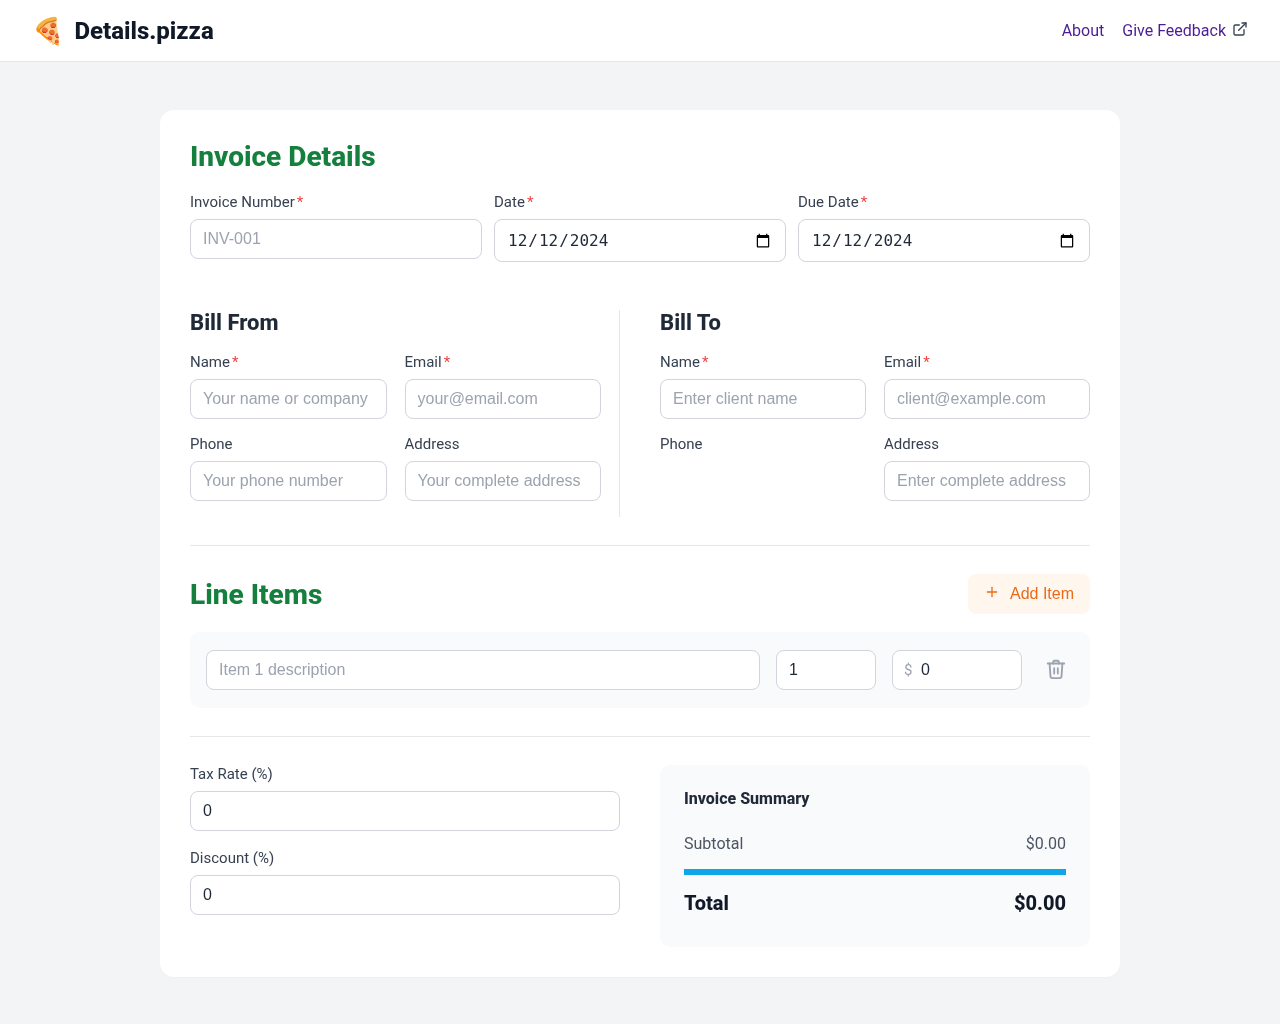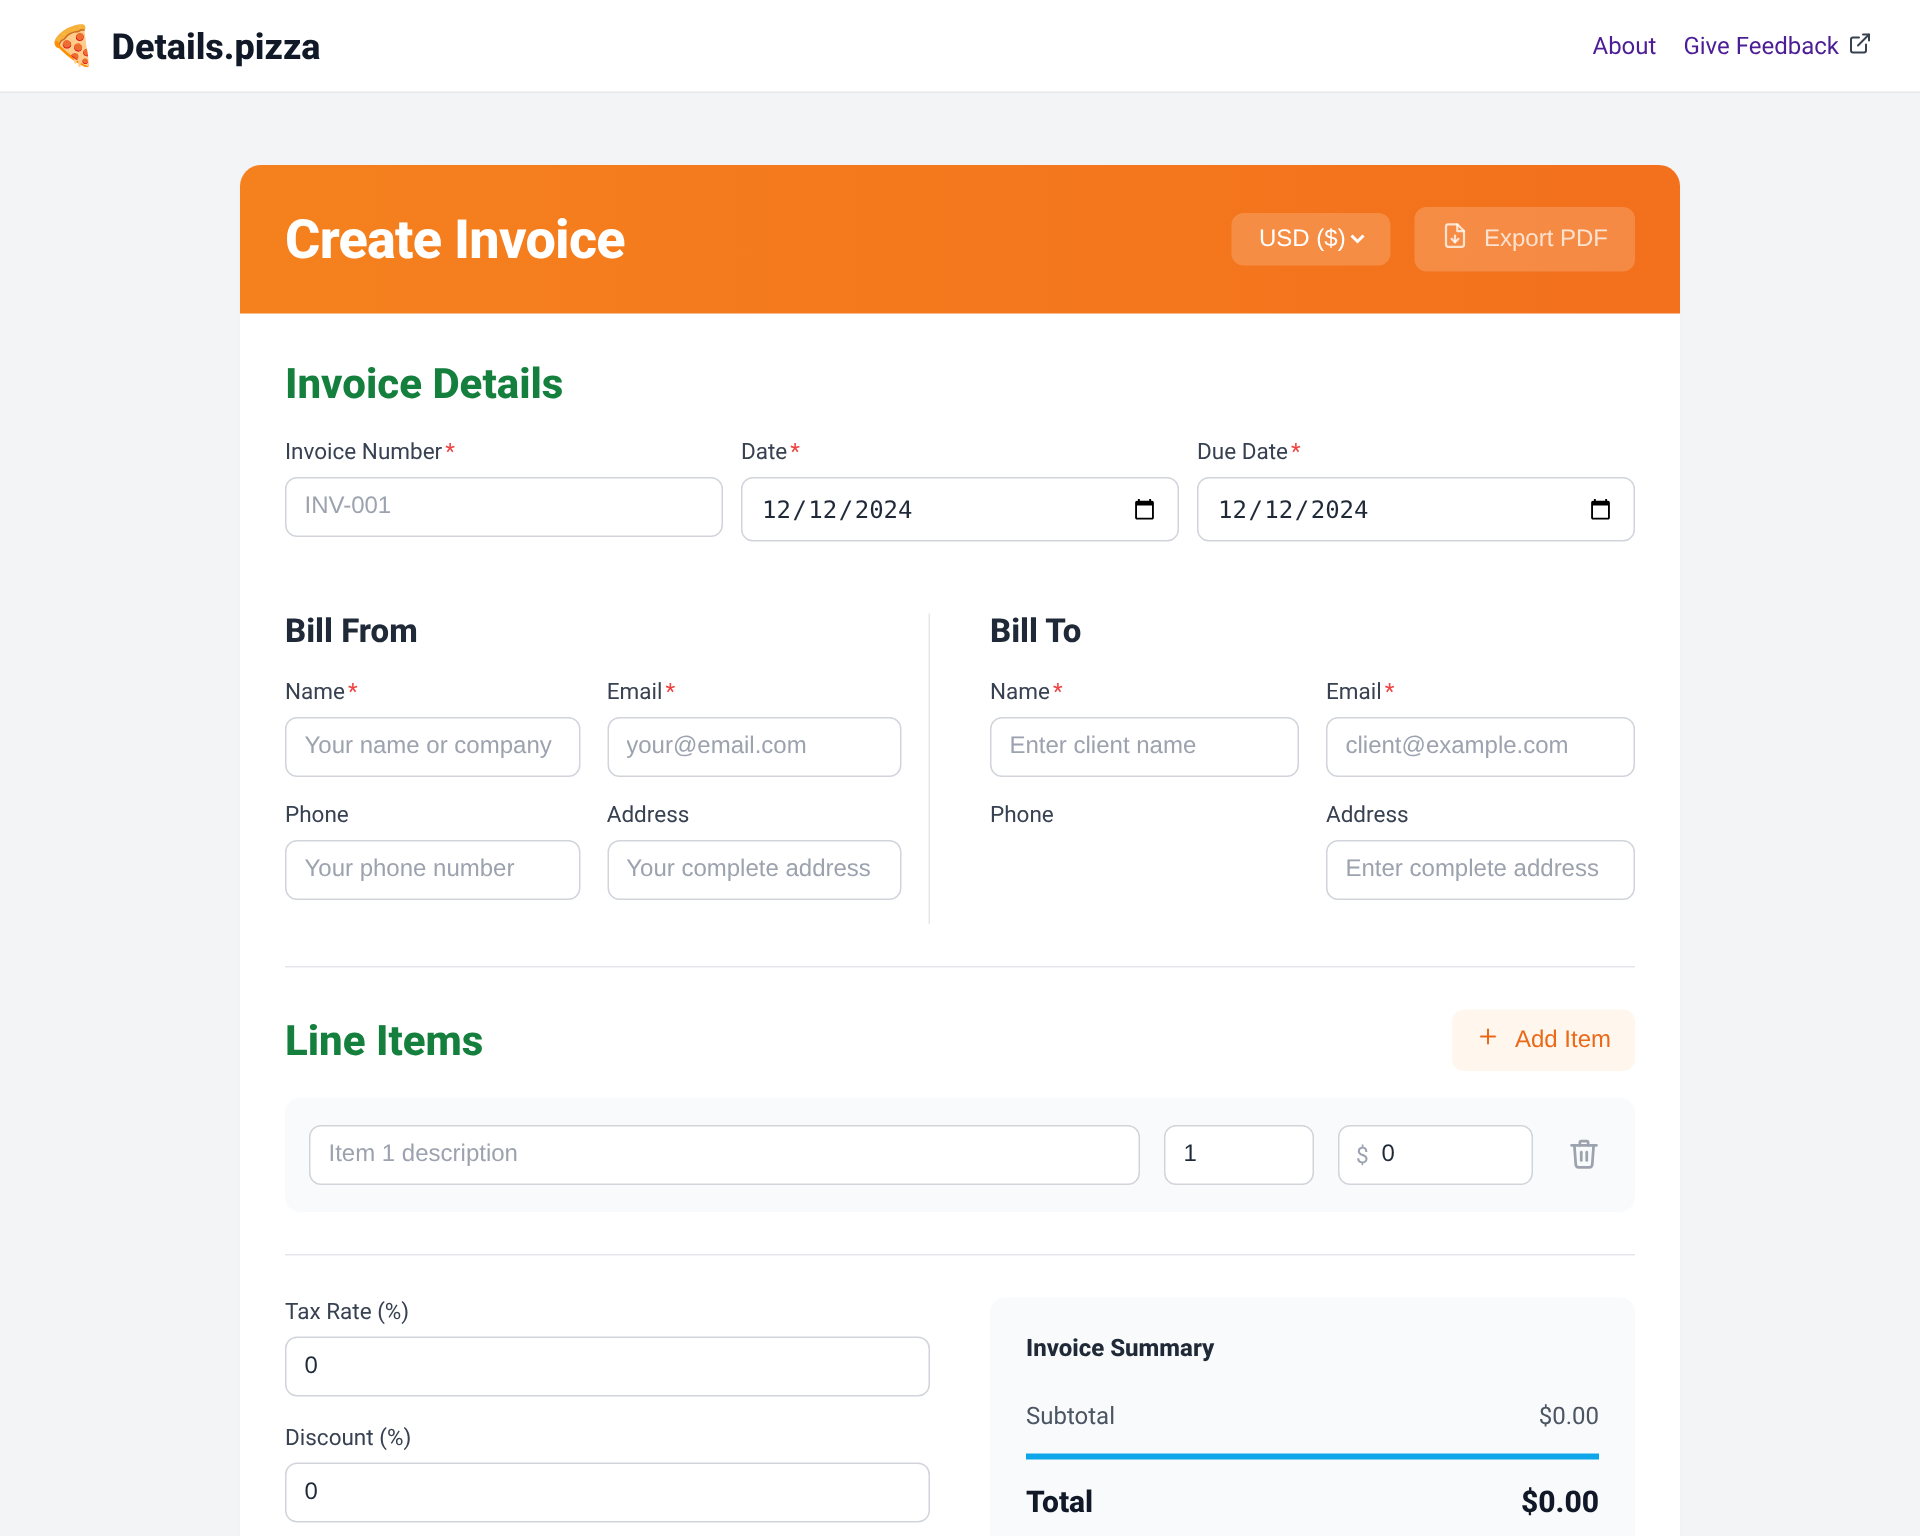--- a/index.html
+++ b/index.html
@@ -48,21 +48,21 @@
 .price-wrap .input { padding-left:28px; }
 .trash-btn { background:none; border:none; cursor:pointer; display:flex; align-items:center; justify-content:center; }
 .trash-btn svg { width:22px; height:22px; stroke:#9ca3af; }
 
 .bottom-grid { display:grid; grid-template-columns: 1fr 1fr; gap: 40px; align-items:start; }
 .field { margin-bottom: 18px; }
 
 .summary { background:#f9fafb; border-radius:10px; padding: 24px; }
 .summary h3 { font-size:16px; font-weight:800; margin-bottom:18px;}
 .summary-row { display:flex; justify-content:space-between; font-size:16px; color:#4b5563; padding: 8px 0;}
-.summary-row.total { border-top:4px solid #0ea5e9; margin-top:8px; padding-top:16px; font-size:20px; font-weight:800; color:#111827;}
+.summary-row.total { border-top:6px solid #0ea5e9; margin-top:8px; padding-top:16px; font-size:20px; font-weight:800; color:#111827;}
 </style>
 </head>
 <body>
 
 <div class="topbar">
   <div class="brand">
     <span class="brand-emoji">🍕</span>
     <span class="brand-name">Details.pizza</span>
   </div>
   <div class="topnav">
@@ -74,41 +74,20 @@
             <path d="M18 13v6a2 2 0 0 1-2 2H5a2 2 0 0 1-2-2V8a2 2 0 0 1 2-2h6"></path>
             <polyline points="15 3 21 3 21 9"></polyline>
             <line x1="10" y1="14" x2="21" y2="3"></line>
           </svg>
       </span>
     </a>
   </div>
 </div>
 
 <div class="container">
-  <div class="header">
-    <h1>Create Invoice</h1>
-    <div class="header-actions">
-      <div class="select-wrap">
-        <select>
-          <option>USD ($)</option>
-        </select>
-      </div>
-      <button class="export-btn">
-        <span>
-          <svg viewBox="0 0 24 24" fill="none" stroke-width="2" stroke-linecap="round" stroke-linejoin="round">
-              <path d="M14 2H6a2 2 0 0 0-2 2v16a2 2 0 0 0 2 2h12a2 2 0 0 0 2-2V8z"></path>
-              <polyline points="14 2 14 8 20 8"></polyline>
-              <line x1="12" y1="18" x2="12" y2="12"></line>
-              <polyline points="9 15 12 18 15 15"></polyline>
-            </svg>
-        </span>
-        <span>Export PDF</span>
-      </button>
-    </div>
-  </div>
 
   <div class="content">
 
     <div class="section-title">Invoice Details</div>
     <div class="row3">
       <div class="field">
         <label class="lbl"><span>Invoice Number</span><span class="req">*</span></label>
         <input class="input" type="text" placeholder="INV-001" style="">
       </div>
       <div class="field">

